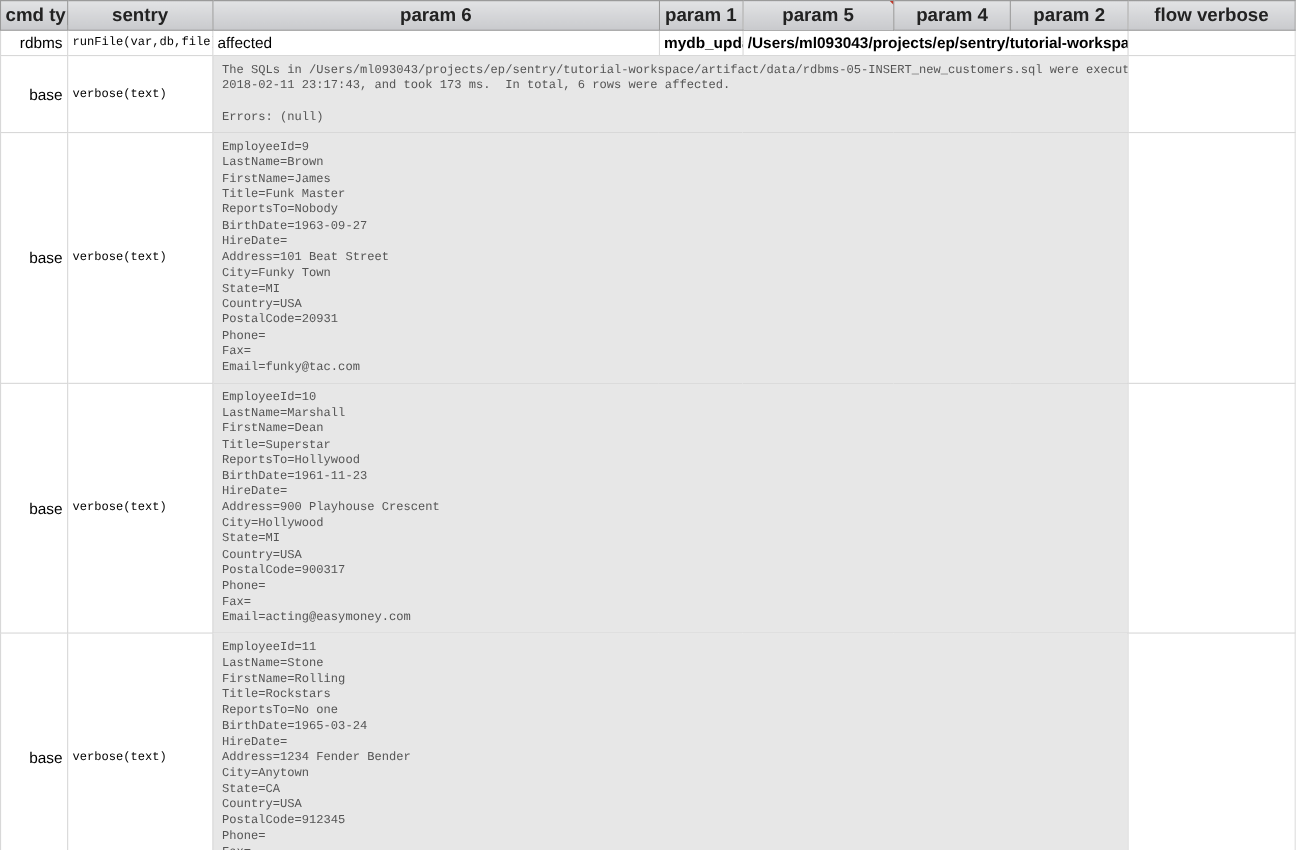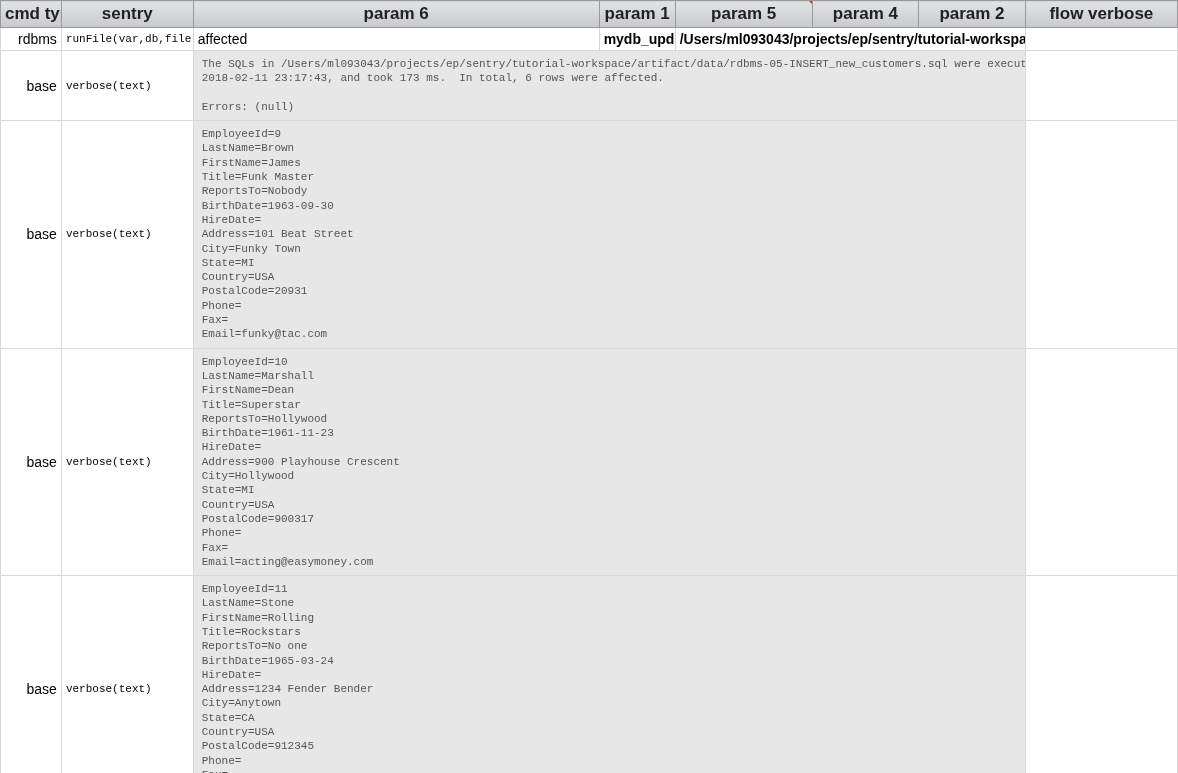--- a/index.html
+++ b/index.html
@@ -113,21 +113,21 @@
         <td></td>
       </tr>
       <tr>
         <td class="cmdtype">base</td>
         <td class="command">verbose(text)</td>
         <td class="verbose" colspan="5">EmployeeId=9
 LastName=Brown
 FirstName=James
 Title=Funk Master
 ReportsTo=Nobody
-BirthDate=1963-09-30
+BirthDate=1963-09-27
 HireDate=
 Address=101 Beat Street
 City=Funky Town
 State=MI
 Country=USA
 PostalCode=20931
 Phone=
 Fax=
 Email=funky@tac.com</td>
         <td></td>

